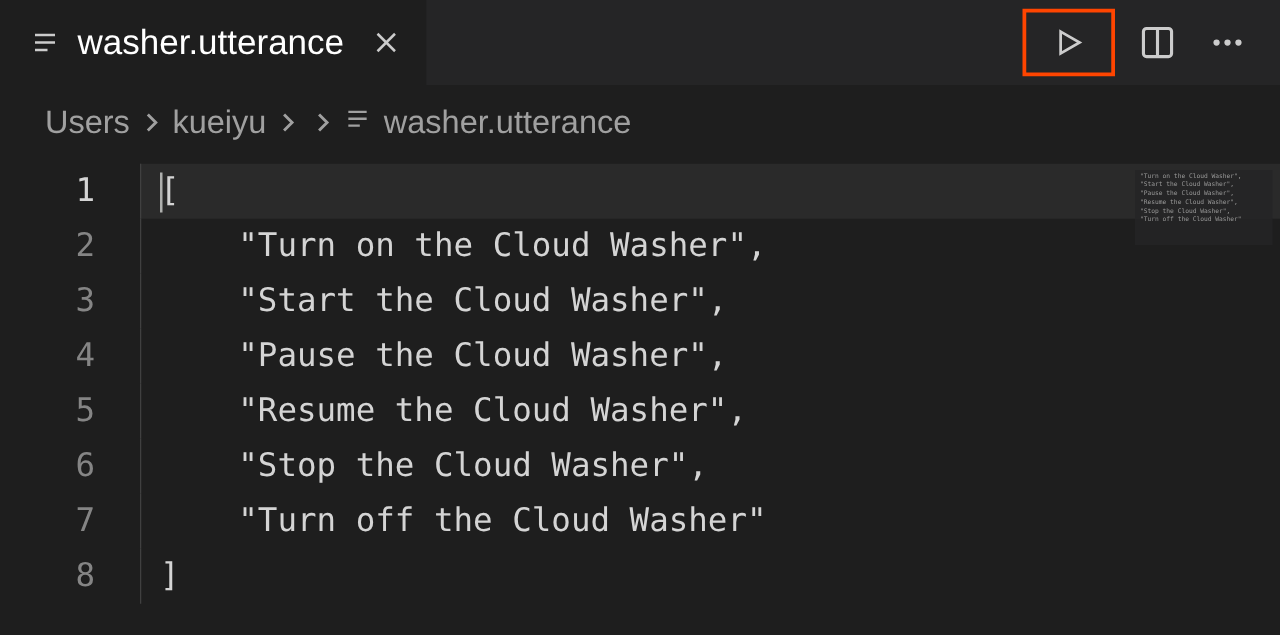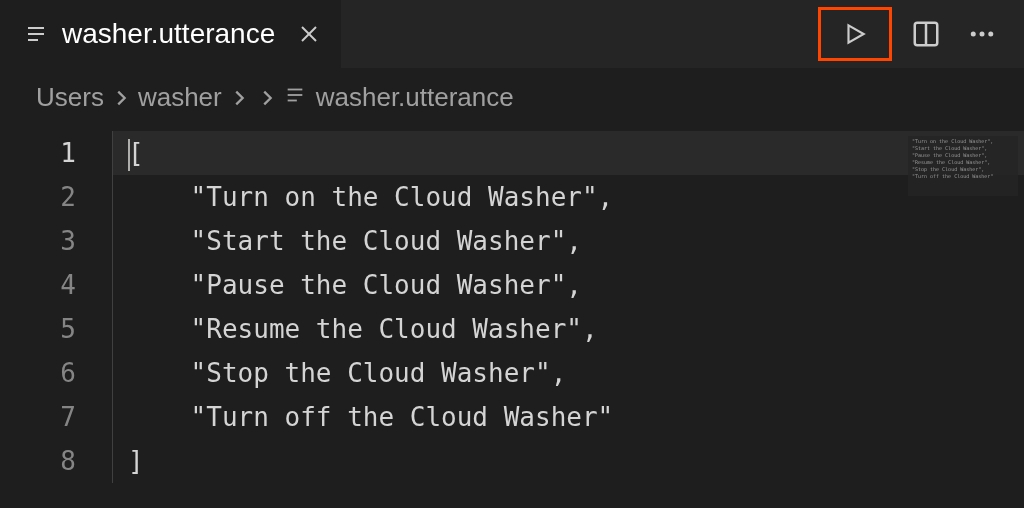--- a/index.html
+++ b/index.html
@@ -203,21 +203,21 @@
   </div>
 </div>
 
 <div class="breadcrumb">
   <span class="breadcrumb-item">Users</span>
   <span class="breadcrumb-sep">
     <svg width="22" height="22" viewBox="0 0 24 24" fill="none" stroke="currentColor" stroke-width="2.5">
         <polyline points="9,5 16,12 9,19"></polyline>
       </svg>
   </span>
-  <span class="breadcrumb-item">washer</span>
+  <span class="breadcrumb-item">kueiyu</span>
   <span class="breadcrumb-sep">
     <svg width="22" height="22" viewBox="0 0 24 24" fill="none" stroke="currentColor" stroke-width="2.5">
         <polyline points="9,5 16,12 9,19"></polyline>
       </svg>
   </span>
   <span class="breadcrumb-sep">
     <svg width="22" height="22" viewBox="0 0 24 24" fill="none" stroke="currentColor" stroke-width="2.5">
         <polyline points="9,5 16,12 9,19"></polyline>
       </svg>
   </span>

